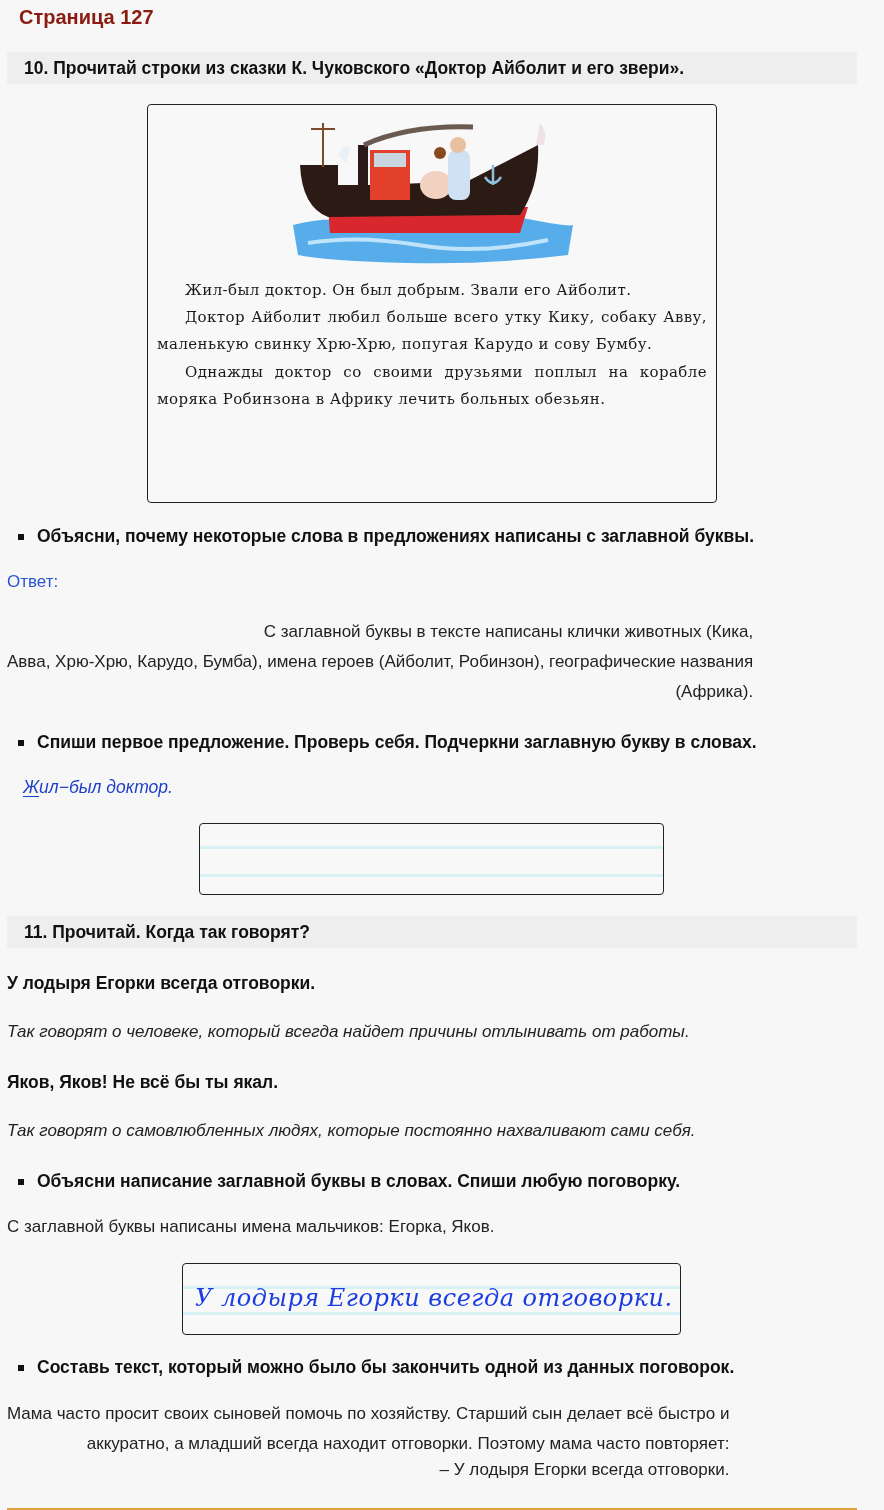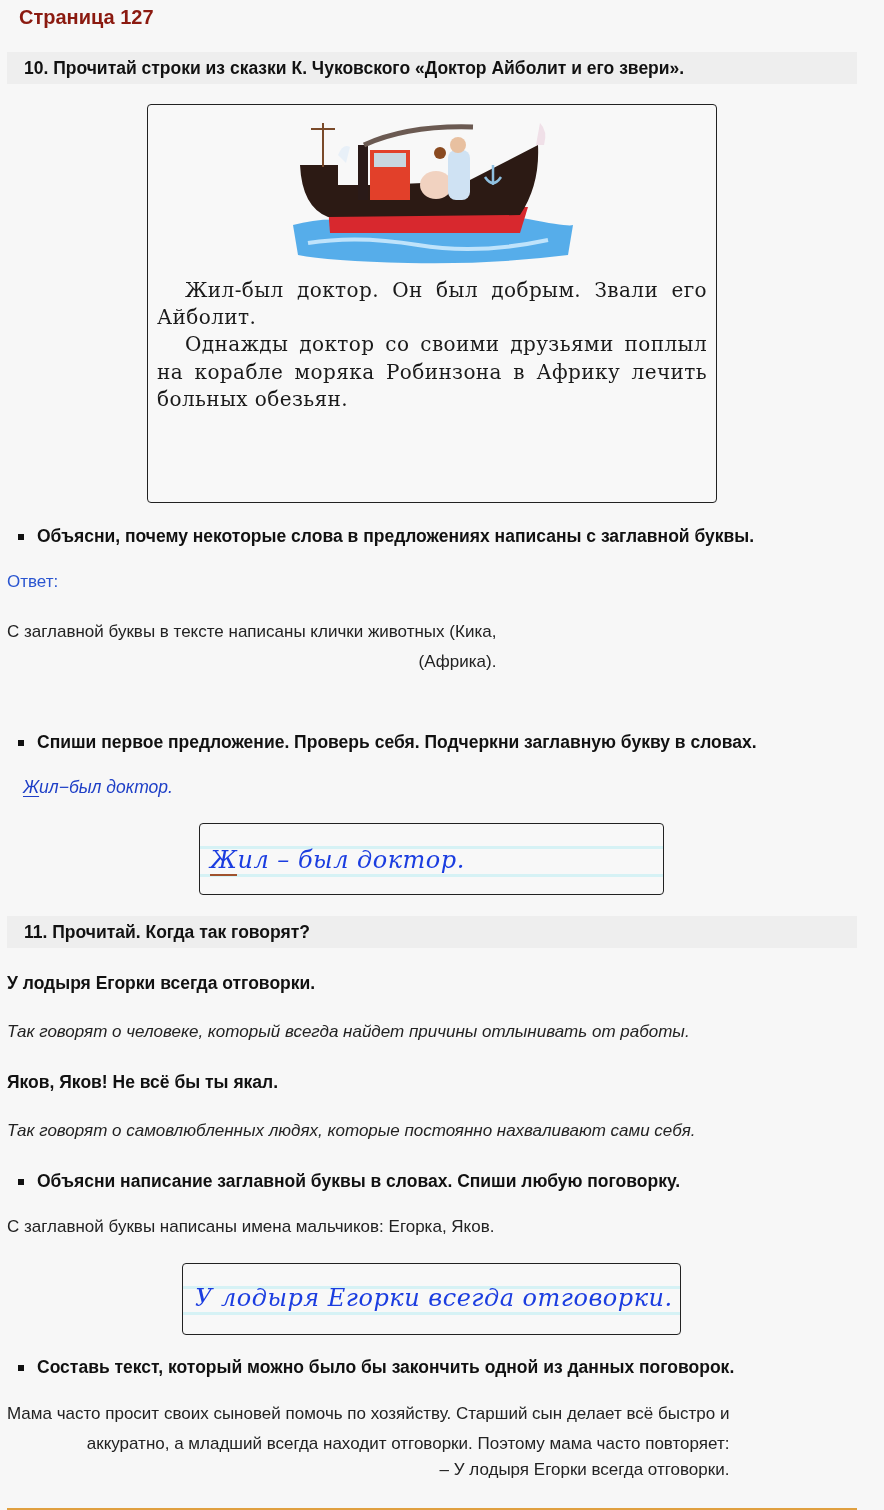--- a/index.html
+++ b/index.html
@@ -7,21 +7,21 @@
       width: 884px; height: 1510px; background: #f7f7f7; overflow: hidden;
       font-family: "Liberation Sans", "DejaVu Sans", sans-serif; color: #111;
       position: relative;
     }
     .abs { position: absolute; }
     .page-title { left: 19px; top: 6px; font-size: 20px; font-weight: bold; color: #8b1a10; }
     .task-header { left: 7px; width: 850px; height: 32px; background: #eeeeee; }
     .task-header span { position: absolute; left: 17px; top: 6px; font-size: 17.5px; font-weight: bold; color: #111; }
     .figure-box { left: 147px; top: 104px; width: 568px; height: 397px; border: 1.5px solid #222; border-radius: 4px; background: #f8f8f8; }
     .ship { position: absolute; left: 140px; top: 10px; width: 290px; height: 150px; }
-    .book-text { position: absolute; left: 9px; top: 172px; width: 550px; font-family: "DejaVu Serif", "Liberation Serif", serif; font-size: 20px; line-height: 27.2px; color: #1a1a1a; letter-spacing: 0.4px; text-align: justify; }
+    .book-text { position: absolute; left: 9px; top: 172px; width: 550px; font-family: "DejaVu Serif", "Liberation Serif", serif; font-size: 15px; line-height: 27.2px; color: #1a1a1a; letter-spacing: 0.4px; text-align: justify; }
     .book-text p { margin: 0; text-indent: 28px; text-align-last: left; }
     .bullet { left: 18px; font-size: 17.5px; font-weight: bold; color: #111; }
     .bullet::before { content: ""; position: absolute; left: 0; top: 8px; width: 6px; height: 6px; background: #111; }
     .bullet span { padding-left: 19px; margin-top: 48px; }
     .answer-label { left: 7px; top: 572px; font-size: 17px; color: #2a55d0; }
     .answer-text { left: 7px; font-size: 17px; line-height: 30px; color: #222; text-align: right; }
     .blue-italic { left: 23px; top: 777px; font-size: 17.5px; font-style: italic; color: #1e3fc7; }
     .blue-italic u { text-decoration: underline; text-decoration-thickness: 1px; text-underline-offset: 3px; }
     .script-box { border: 1.5px solid #222; border-radius: 4px; background: #f8f8f8; overflow: hidden; }
     .script-box .line1, .script-box .line2 { position: absolute; left: 0; right: 0; height: 3px; background: #d6f2f5; }
@@ -63,49 +63,48 @@
 
     <ellipse cx="148" cy="70" rx="16" ry="14" fill="#f1d2c0"></ellipse>
     <rect x="160" y="35" width="22" height="50" rx="8" fill="#cfe2f3"></rect>
     <circle cx="170" cy="30" r="8" fill="#e8c0a0"></circle>
     <circle cx="152" cy="38" r="6" fill="#8a4a20"></circle>
     <path d="M50 40 Q55 28 62 32 L58 48 Z" fill="#e8f0f8"></path>
     <path d="M252 8 Q260 16 256 30 L248 30 Z" fill="#f0e0e8"></path>
   </svg>
   <div class="book-text">
     <p>Жил-был доктор. Он был добрым. Звали его Айболит.</p>
+    <p>Доктор Айболит любил больше всего утку Кику, собаку Авву, маленькую свинку Хрю-Хрю, попугая Карудо и сову Бумбу.</p>
     <p>Однажды доктор со своими друзьями поплыл на корабле моряка Робинзона в Африку лечить больных обезьян.</p>
   </div>
 </div>
 
 <div class="abs bullet" style="top:526px;">
   <span>Объясни, почему некоторые слова в предложениях написаны с заглавной буквы.</span>
 </div>
 
 <div class="abs answer-label">Ответ:</div>
 
 <div class="abs answer-text" style="top:617px;">
   <div>С заглавной буквы в тексте написаны клички животных (Кика,</div>
+  <div>Авва, Хрю-Хрю, Карудо, Бумба), имена героев (Айболит, Робинзон), географические названия</div>
   <div>(Африка).</div>
 </div>
 
 <div class="abs bullet" style="top:732px;">
   <span>Спиши первое предложение. Проверь себя. Подчеркни заглавную букву в словах.</span>
 </div>
 
 <div class="abs blue-italic">
   <u>Ж</u><span>ил−был доктор.</span>
 </div>
 
 <div class="abs script-box" style="left:199px; top:823px; width:463px; height:70px;">
   <div class="line1" style="top:22px;"></div>
   <div class="line2" style="top:50px;"></div>
-  <div class="script-text" style="left:10px; top:22px;">
-    <span style="border-bottom:2px solid #a0522d;">Ж</span><span>ил – был доктор.</span>
-  </div>
 </div>
 
 <div class="abs task-header" style="top:916px;">
   <span>11. Прочитай. Когда так говорят?</span>
 </div>
 
 <div class="abs proverb" style="top:973px;">У лодыря Егорки всегда отговорки.</div>
 <div class="abs explain" style="top:1022px;">Так говорят о человеке, который всегда найдет причины отлынивать от работы.</div>
 <div class="abs proverb" style="top:1072px;">Яков, Яков! Не всё бы ты якал.</div>
 <div class="abs explain" style="top:1121px;">Так говорят о самовлюбленных людях, которые постоянно нахваливают сами себя.</div>

